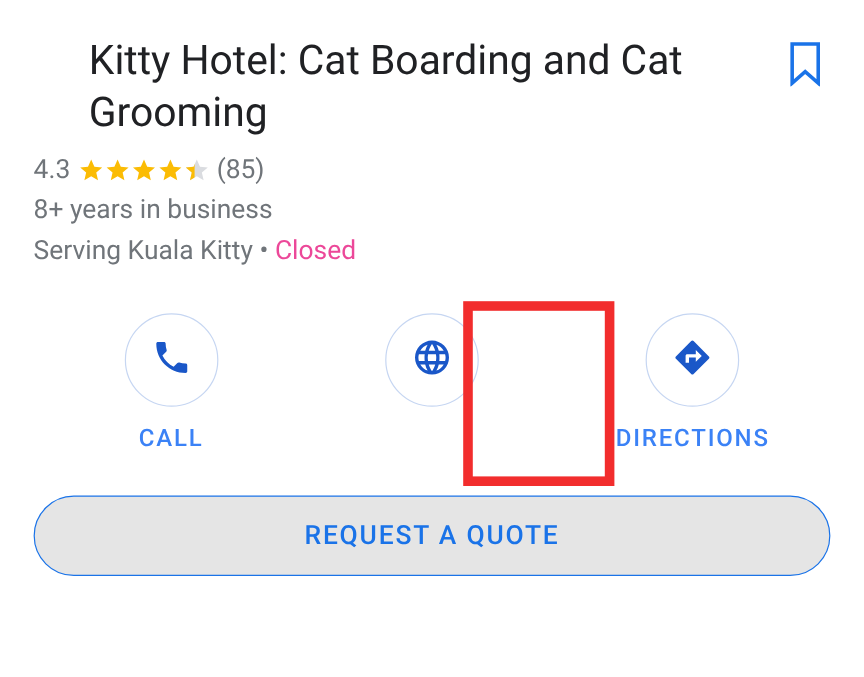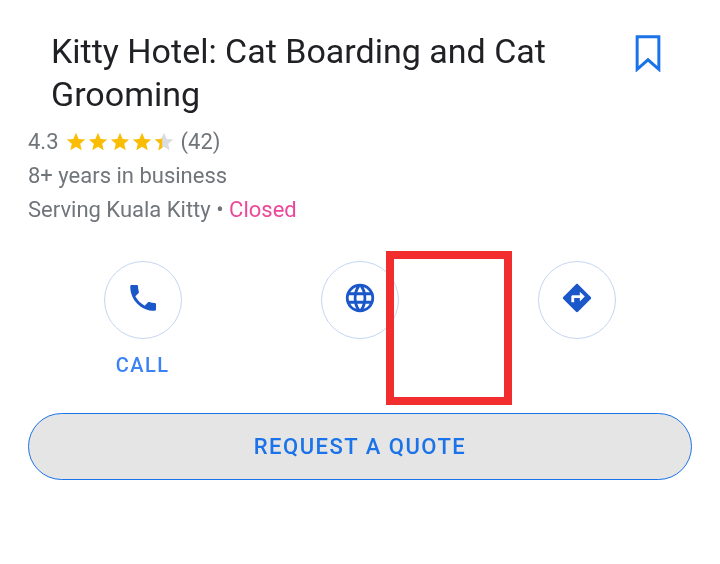--- a/index.html
+++ b/index.html
@@ -5,21 +5,21 @@
   * { box-sizing: border-box; margin: 0; padding: 0; }
   body {
     font-family: Roboto, "Helvetica Neue", Arial, sans-serif;
     background: #ffffff;
     width: 720px;
     padding: 30px 28px 40px 28px;
     color: #202124;
   }
   .header-row {
     display: flex;
-    justify-content: center;
+    justify-content: flex-end;
     align-items: flex-start;
   }
   .title {
     font-size: 34px;
     font-weight: 400;
     line-height: 1.25;
     color: #202124;
     max-width: 580px;
   }
   .bookmark {
@@ -130,21 +130,21 @@
       <svg class="star" viewBox="0 0 24 24">
         <defs>
             <clipPath id="half">
               <rect x="0" y="0" width="10" height="24"></rect>
             </clipPath>
           </defs>
         <path fill="#dadce0" d="M12 17.3 5.8 21l1.6-7L2 9.3l7.1-.6L12 2l2.9 6.7 7.1.6-5.4 4.7 1.6 7z"></path>
         <path fill="#fbbc04" clip-path="url(#half)" d="M12 17.3 5.8 21l1.6-7L2 9.3l7.1-.6L12 2l2.9 6.7 7.1.6-5.4 4.7 1.6 7z"></path>
       </svg>
     </span>
-    <span>(42)</span>
+    <span>(85)</span>
   </div>
   <div>8+ years in business</div>
   <div>
     <span>Serving Kuala Kitty</span>
     <span class="dot">•</span>
     <span class="closed">Closed</span>
   </div>
 </div>
 
 <div class="actions-wrap">
@@ -172,18 +172,19 @@
 
 
     <div class="action">
       <div class="circle">
         <span>
           <svg width="34" height="34" viewBox="0 0 24 24">
             <path fill="#1a57c8" d="M21.7 11.3 12.7 2.3c-.4-.4-1-.4-1.4 0l-9 9c-.4.4-.4 1 0 1.4l9 9c.4.4 1 .4 1.4 0l9-9c.4-.4.4-1 0-1.4zM14 14.5V12h-4v3H8v-4c0-.6.4-1 1-1h5V7.5l3.5 3.5L14 14.5z"></path>
           </svg>
         </span>
       </div>
+      <span class="action-label">DIRECTIONS</span>
     </div>
   </div>
   <div class="highlight-box" style="left:358px; top:-10px; width:126px; height:154px;"></div>
 </div>
 
 <div class="quote-btn">REQUEST A QUOTE</div>
 
 </body></html>

